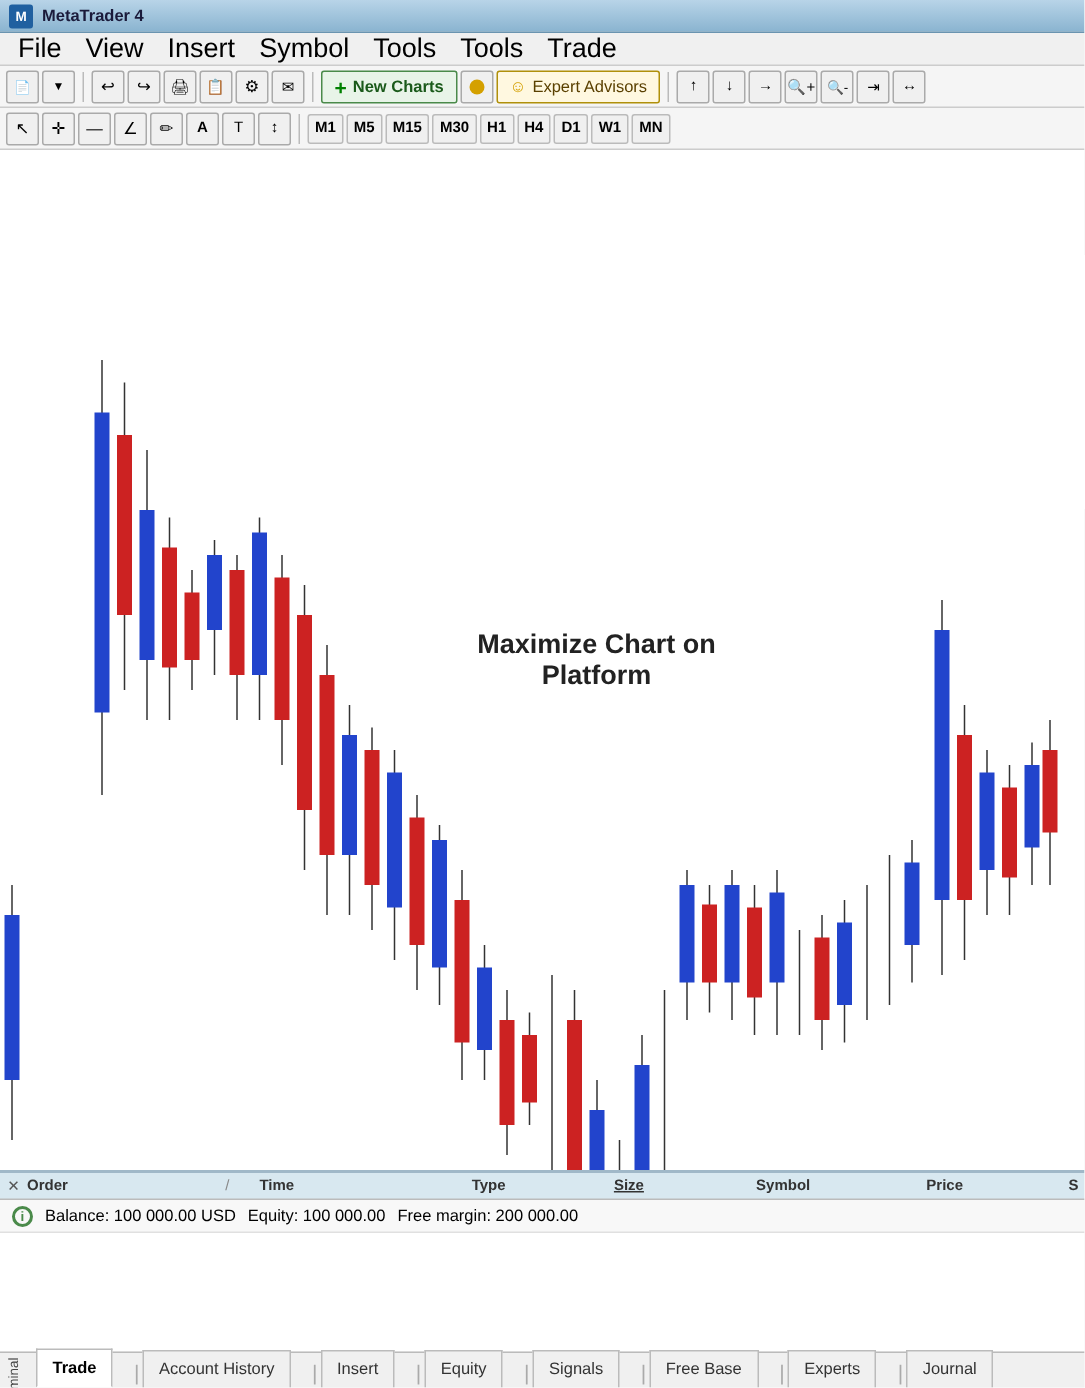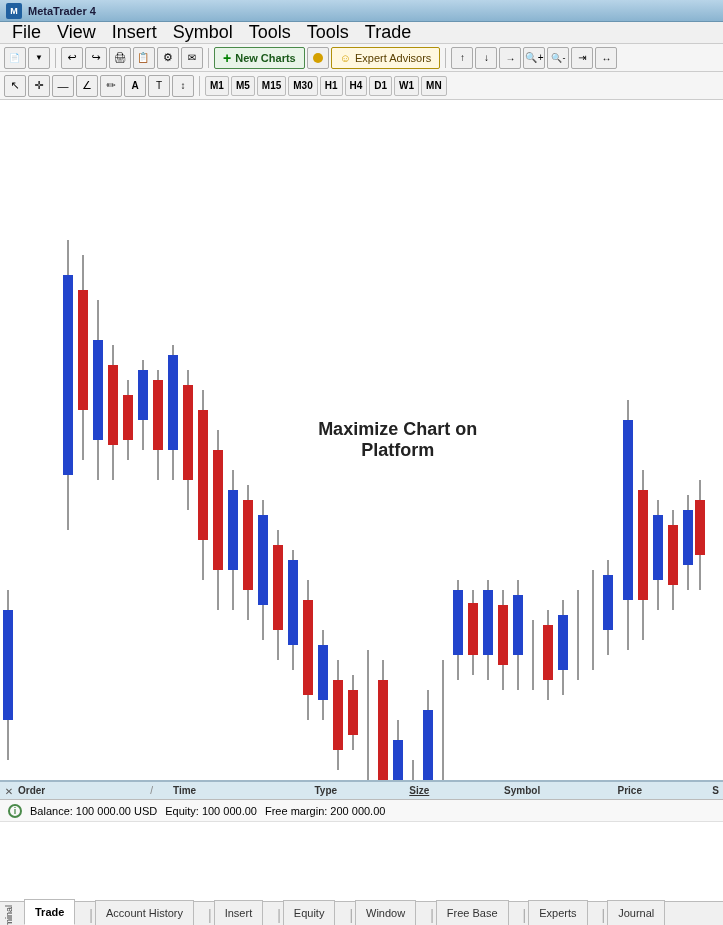--- a/index.html
+++ b/index.html
@@ -482,21 +482,21 @@
       <span style="writing-mode:vertical-rl;transform:rotate(180deg);font-size:9px;color:#444;white-space:nowrap;">Terminal</span>
     </div>
     <div class="term-tab active">Trade</div>
     <span class="tab-separator">|</span>
     <div class="term-tab">Account History</div>
     <span class="tab-separator">|</span>
     <div class="term-tab">Insert</div>
     <span class="tab-separator">|</span>
     <div class="term-tab">Equity</div>
     <span class="tab-separator">|</span>
-    <div class="term-tab">Window</div>
+    <div class="term-tab">Signals</div>
     <span class="tab-separator">|</span>
     <div class="term-tab">Free Base</div>
     <span class="tab-separator">|</span>
     <div class="term-tab">Experts</div>
     <span class="tab-separator">|</span>
     <div class="term-tab">Journal</div>
   </div>
 </div>
 
 </body></html>

